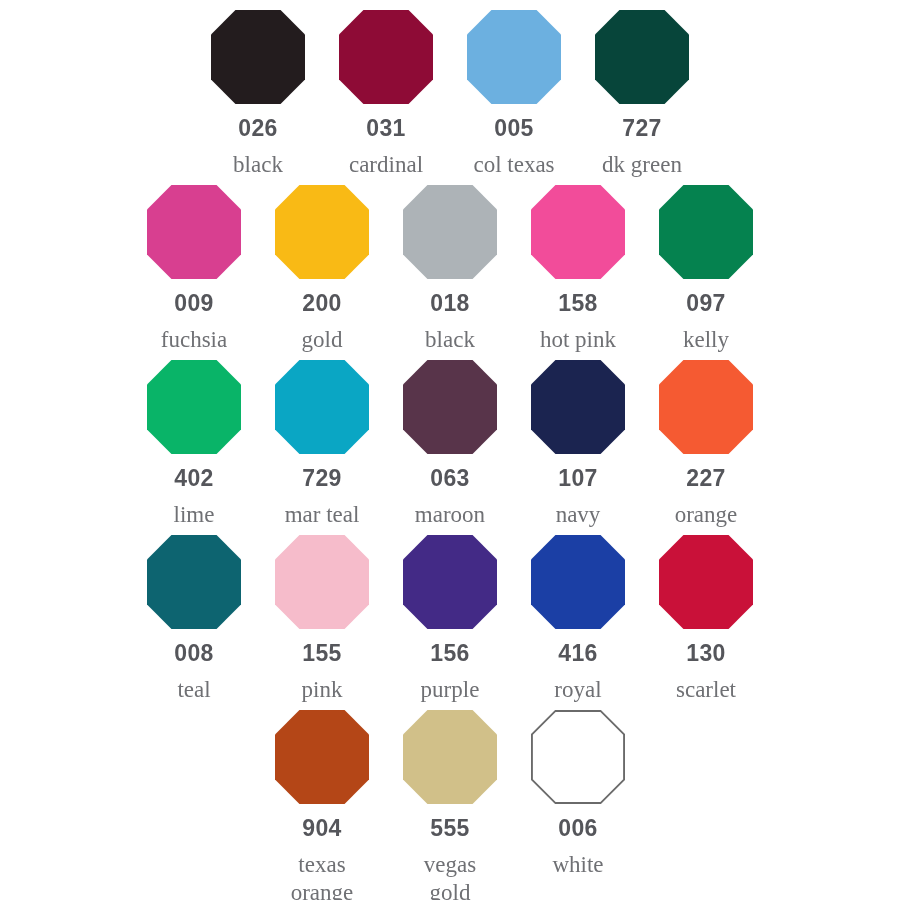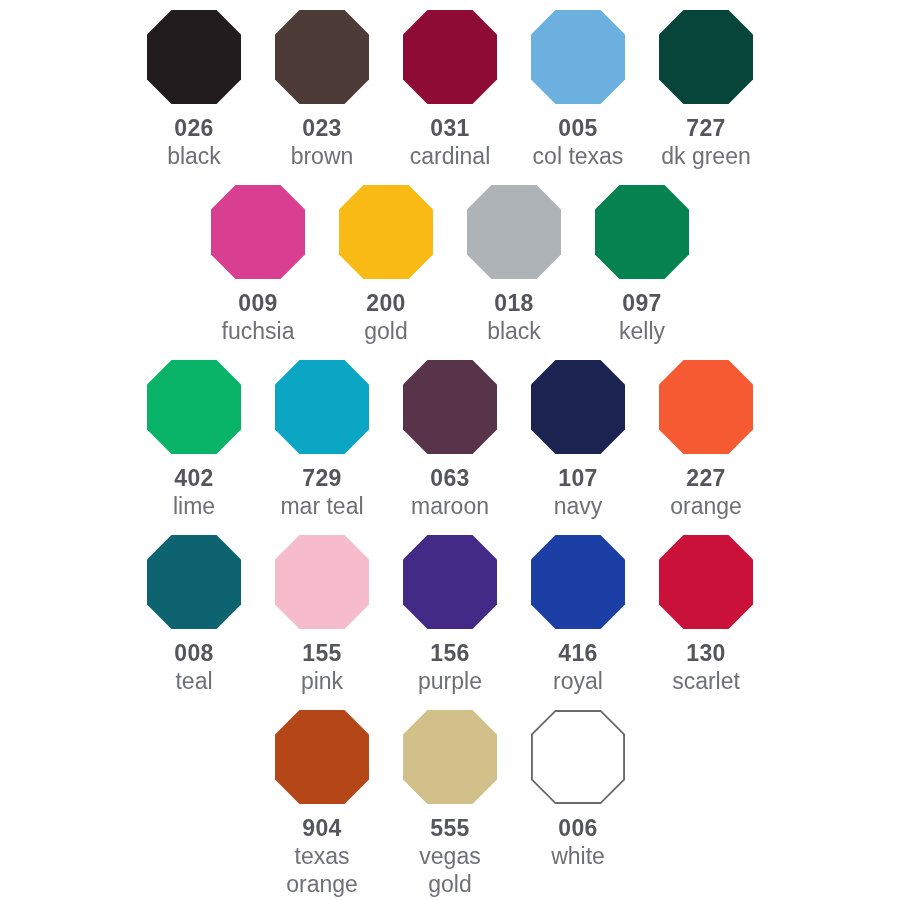--- a/index.html
+++ b/index.html
@@ -66,45 +66,41 @@
     margin-top: 12px;
     font-size: 23px;
     font-weight: bold;
     color: #55565b;
     letter-spacing: 0.3px;
     line-height: 1.1;
     text-align: center;
   }
 
   .swatch-label {
-    margin-top: 2px;
+    margin-top: 10px;
     font-size: 23px;
     font-weight: normal;
     color: #6f7074;
     line-height: 1.2;
     text-align: center;
     white-space: pre-line;
+    font-family: Liberation Serif, serif;
   }
 </style>
 </head>
 <body>
 
 <div id="swatch-chart">
     <div class="swatch-row">
       <div class="swatch-cell">
         <div class="swatch-chip" title="#231c1e" style="background: rgb(35, 28, 30);"></div>
         <div class="swatch-code">026</div>
         <div class="swatch-label">black</div>
       </div>
       <div class="swatch-cell">
-        <div class="swatch-chip" title="#4d3b37" style="background: rgb(77, 59, 55);"></div>
-        <div class="swatch-code">023</div>
-        <div class="swatch-label">brown</div>
-      </div>
-      <div class="swatch-cell">
         <div class="swatch-chip" title="#8e0b36" style="background: rgb(142, 11, 54);"></div>
         <div class="swatch-code">031</div>
         <div class="swatch-label">cardinal</div>
       </div>
       <div class="swatch-cell">
         <div class="swatch-chip" title="#6cb0e0" style="background: rgb(108, 176, 224);"></div>
         <div class="swatch-code">005</div>
         <div class="swatch-label">col texas</div>
       </div>
       <div class="swatch-cell">
@@ -121,20 +117,25 @@
       </div>
       <div class="swatch-cell">
         <div class="swatch-chip" title="#f9ba15" style="background: rgb(249, 186, 21);"></div>
         <div class="swatch-code">200</div>
         <div class="swatch-label">gold</div>
       </div>
       <div class="swatch-cell">
         <div class="swatch-chip" title="#adb3b7" style="background: rgb(173, 179, 183);"></div>
         <div class="swatch-code">018</div>
         <div class="swatch-label">black</div>
+      </div>
+      <div class="swatch-cell">
+        <div class="swatch-chip" title="#f24c9a" style="background: rgb(242, 76, 154);"></div>
+        <div class="swatch-code">158</div>
+        <div class="swatch-label">hot pink</div>
       </div>
       <div class="swatch-cell">
         <div class="swatch-chip" title="#05824f" style="background: rgb(5, 130, 79);"></div>
         <div class="swatch-code">097</div>
         <div class="swatch-label">kelly</div>
       </div>
     </div>
     <div class="swatch-row">
       <div class="swatch-cell">
         <div class="swatch-chip" title="#09b468" style="background: rgb(9, 180, 104);"></div>

